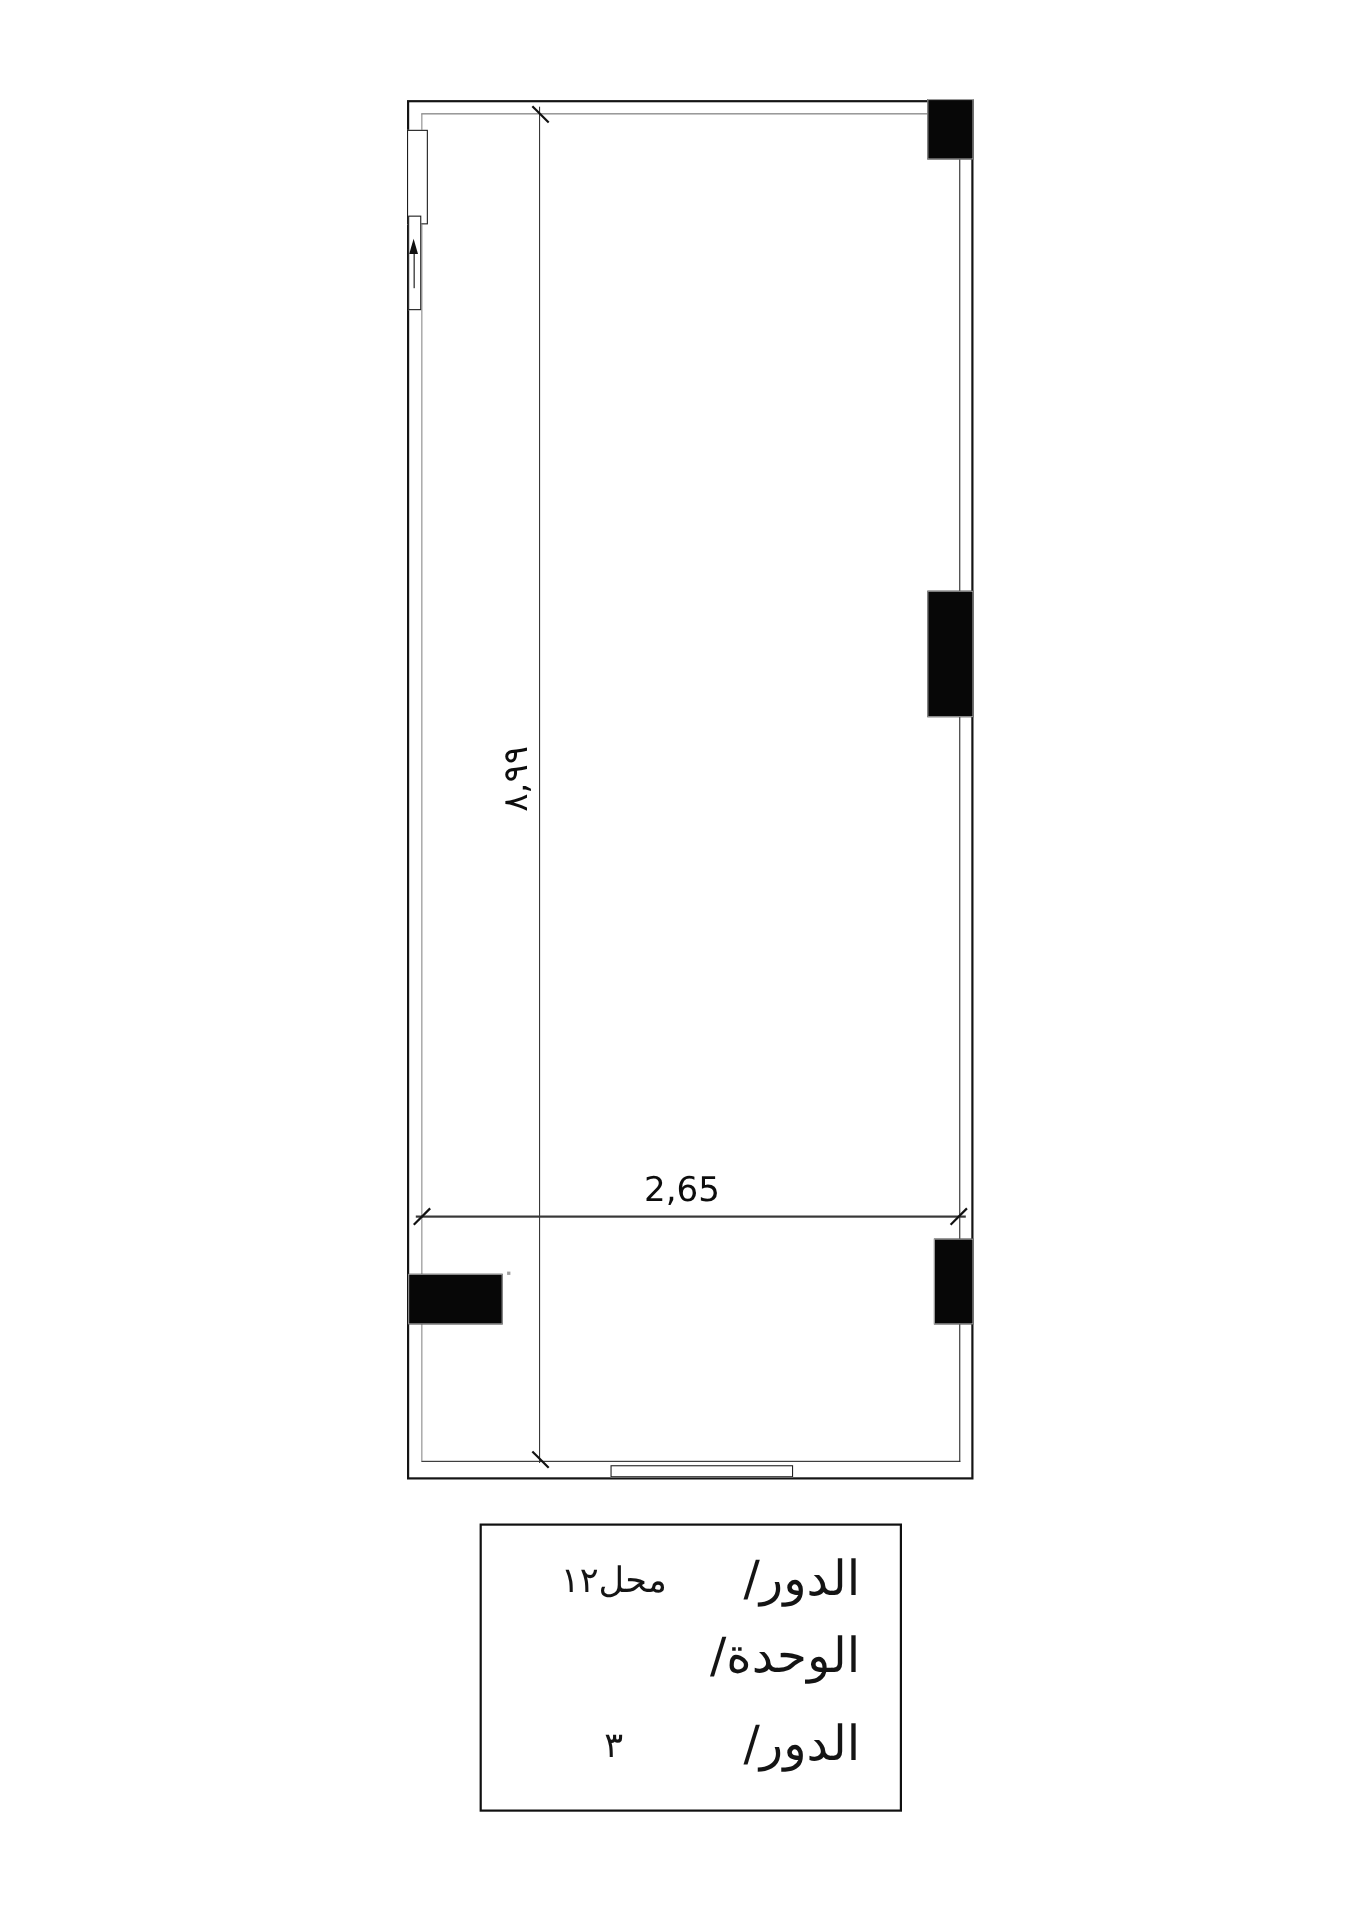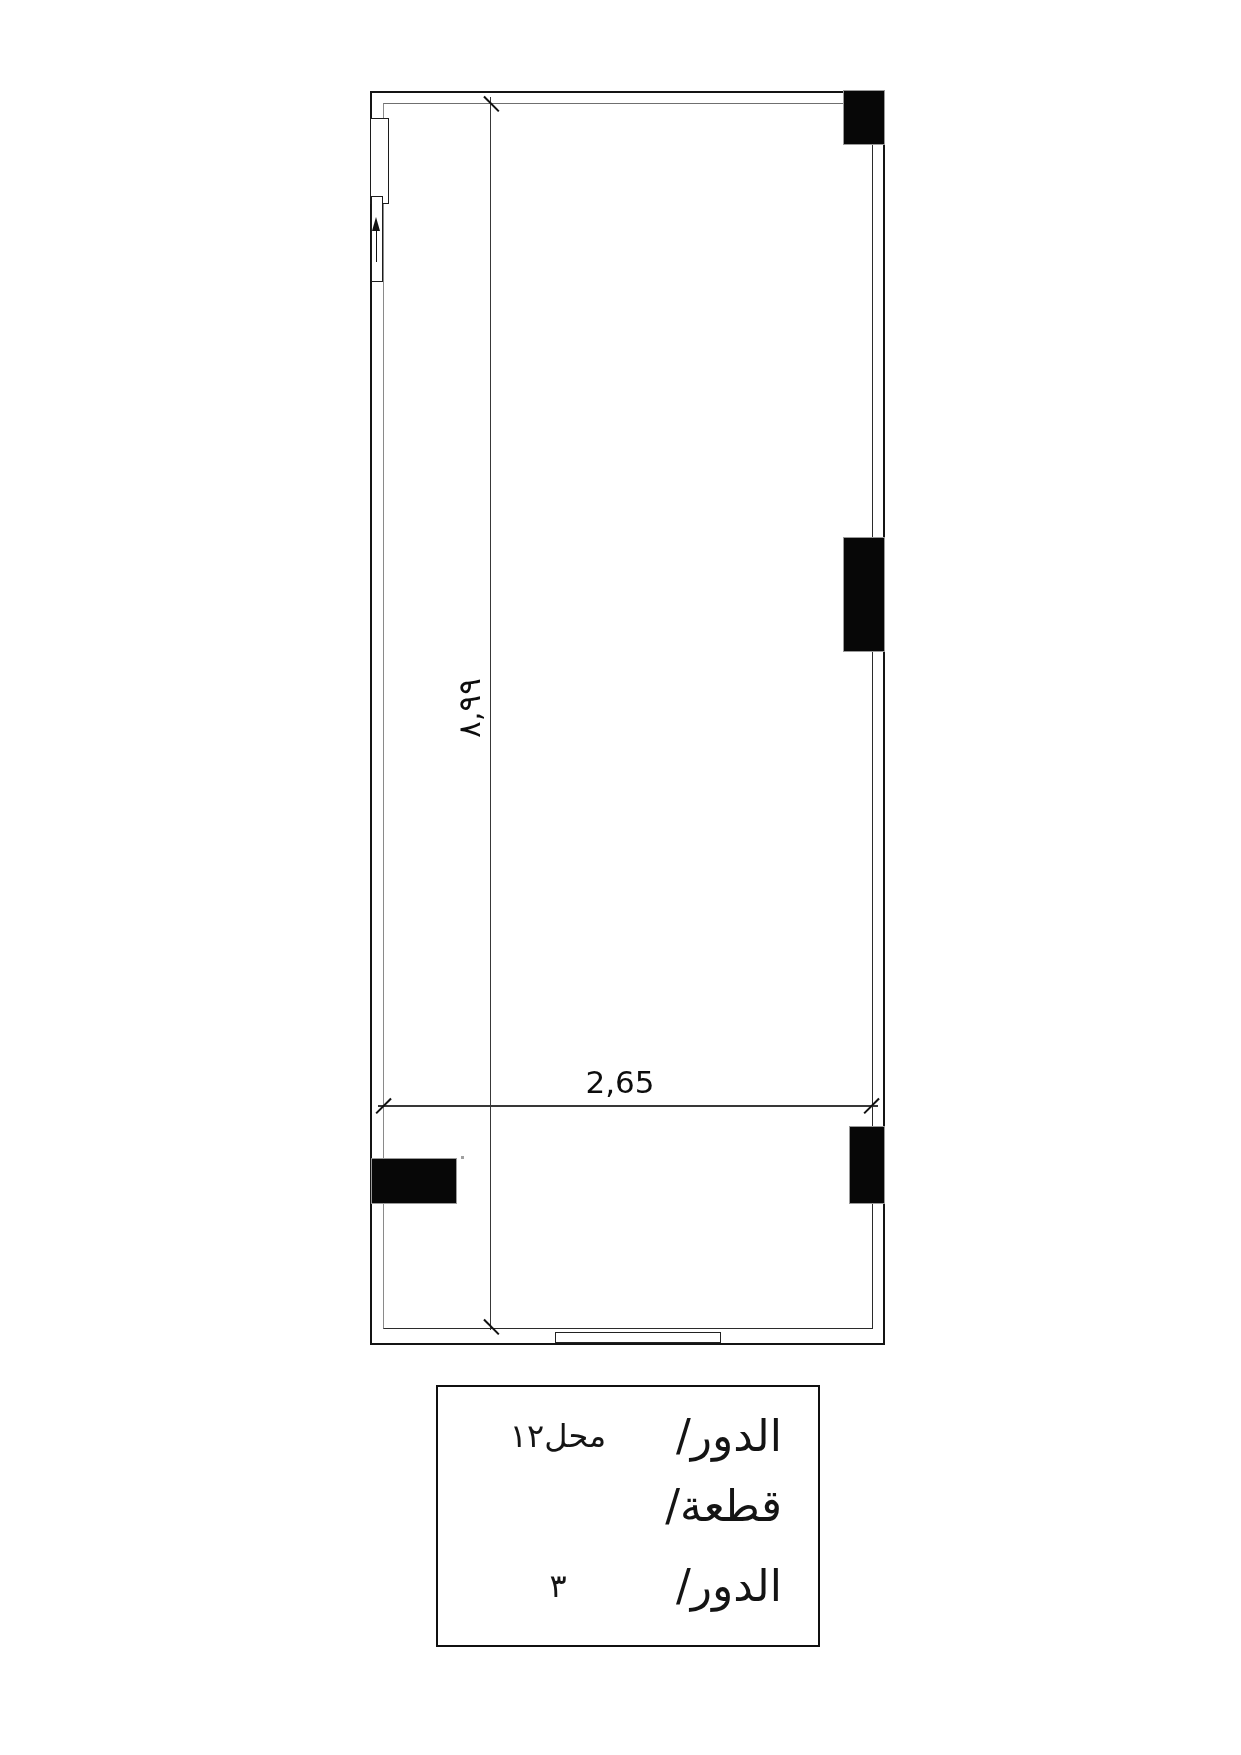--- a/index.html
+++ b/index.html
@@ -92,21 +92,21 @@
   <div class="abs dim-label hdim-label">
     <span class="num">2,65</span>
   </div>
 
   <div class="abs title-box">
     <div class="title-row row-1">
       <span class="label">الدور/</span>
       <span class="value">محل١٢</span>
     </div>
     <div class="title-row row-2">
-      <span class="label">قطعة/</span>
+      <span class="label">الوحدة/</span>
     </div>
     <div class="title-row row-3">
       <span class="label">الدور/</span>
       <span class="value">٣</span>
     </div>
   </div>
 
 </div>
 
 </body></html>

